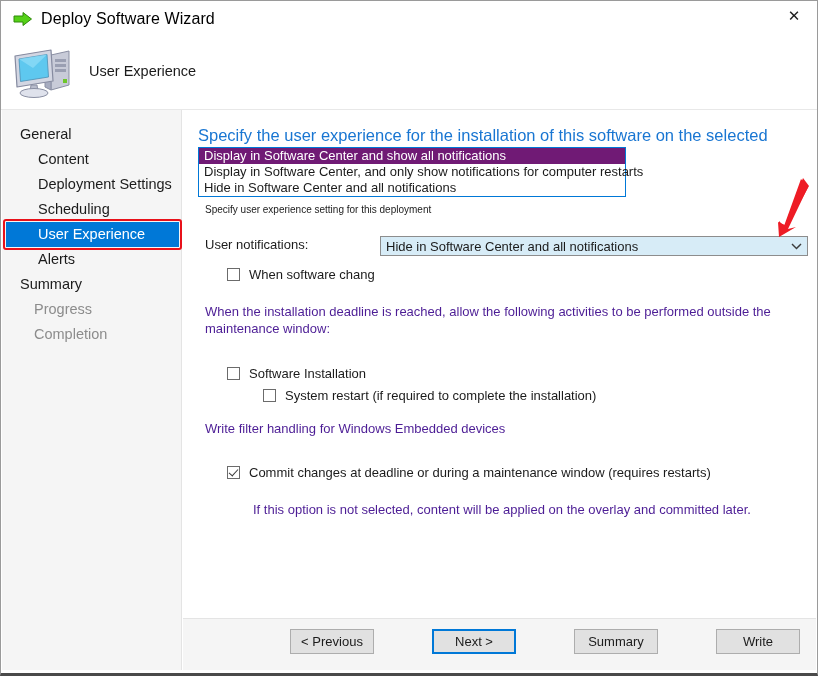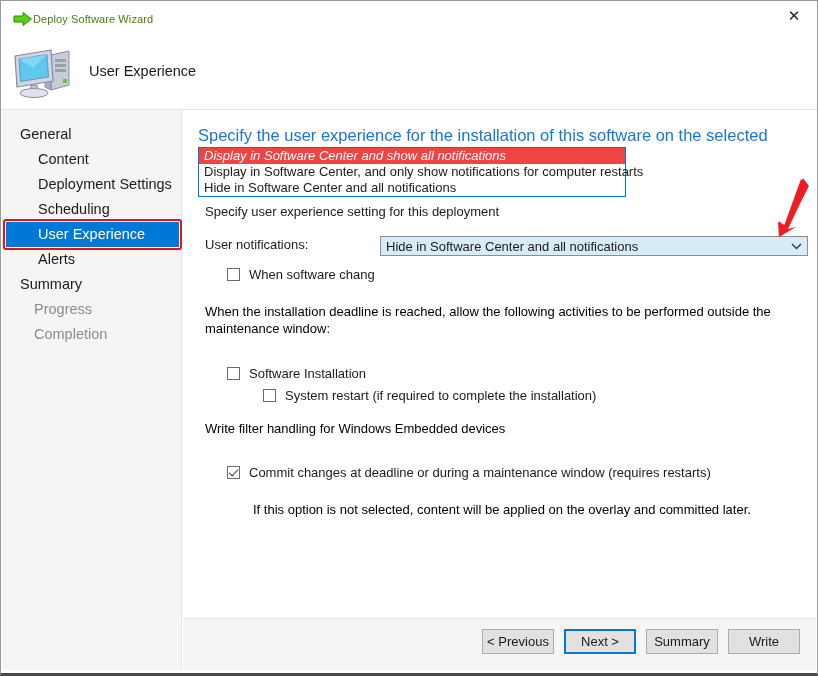--- a/index.html
+++ b/index.html
@@ -34,22 +34,23 @@
     align-items: center;
   }
   .title-arrow {
     margin-left: 12px;
     width: 20px;
     height: 16px;
     flex: 0 0 auto;
     display: block;
   }
   .title-text {
-    font-size: 11px;
-    color: #4d7c0f;
+    margin-left: 8px;
+    font-size: 16px;
+    color: #000000;
     letter-spacing: 0.1px;
   }
   .close-btn {
     position: absolute;
     right: 0; top: 0;
     width: 46px;
     height: 30px;
     display: flex;
     align-items: center;
     justify-content: center;
@@ -142,21 +143,21 @@
     top: 14px;
     width: 600px;
     font-size: 16.5px;
     line-height: 22px;
     color: #1976d2;
   }
   .intro-line {
     position: absolute;
     left: 22px;
     top: 94px;
-    font-size: 13px;
+    font-size: 10px;
     color: #1b1b1b;
   }
 
   
   .combo-row {
     position: absolute;
     left: 22px;
     top: 126px;
     width: 600px;
     height: 20px;
@@ -213,23 +214,22 @@
   .dd-option {
     font-size: 13px;
     line-height: 16px;
     height: 16px;
     padding: 0 0 0 5px;
     color: #1b1b1b;
     white-space: nowrap;
     cursor: default;
   }
   .dd-option.highlight {
-    background: #ef4444;
+    background: #701a75;
     color: #ffffff;
-    font-style: italic;
   }
 
   
   .cbrow {
     position: absolute;
     display: flex;
     align-items: flex-start;
   }
   .cbox {
     width: 13px;
@@ -257,53 +257,54 @@
     font-size: 13px;
     color: #1b1b1b;
     margin-left: 9px;
     white-space: nowrap;
   }
 
   .para {
     position: absolute;
     font-size: 13px;
     line-height: 17px;
-    color: #000000;
+    color: #4c1d95;
   }
 
   
   .footer {
     position: absolute;
     left: 182px;
     right: 1px;
     bottom: 3px;
     height: 51px;
     background: #f5f5f5;
     border-top: 1px solid #e4e4e4;
   }
   .footer-inner {
     position: absolute;
     right: 16px;
     top: 10px;
     display: flex;
     gap: 10px;
   }
   .btn {
-    width: 72px;
+    width: 84px;
     height: 25px;
     background: #e1e1e1;
     border: 1px solid #adadad;
     font-size: 13px;
     color: #1b1b1b;
     font-family: "Liberation Sans", sans-serif;
     display: flex;
     align-items: center;
     justify-content: center;
     box-sizing: border-box;
     cursor: default;
+    margin-left: 48px;
   }
   .btn.focused {
     border: 2px solid #0078d7;
   }
 
   
   .red-arrow {
     position: absolute;
     left: 766px;
     top: 176px;

